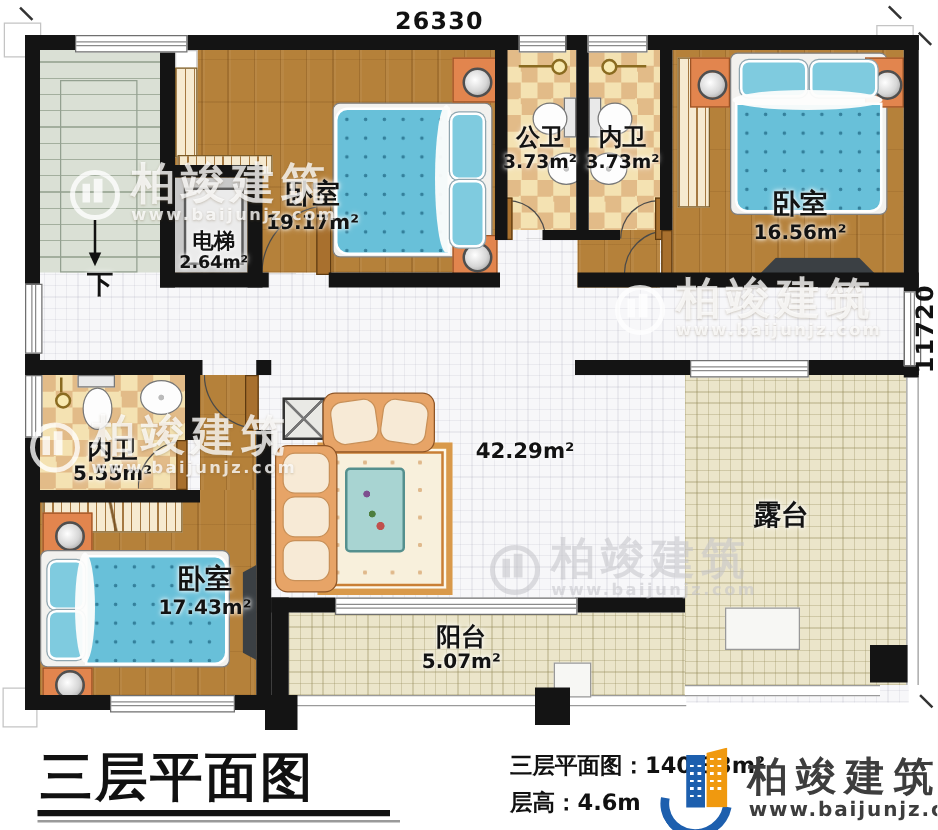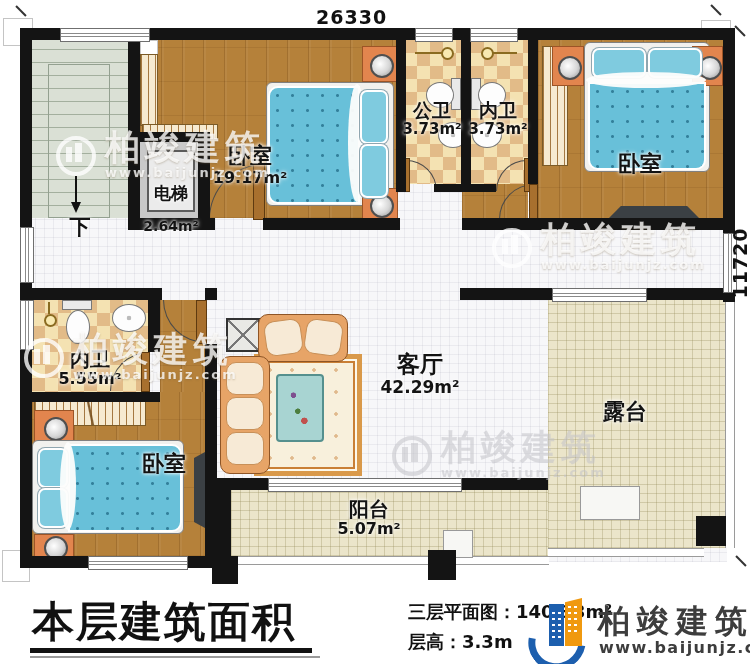--- a/index.html
+++ b/index.html
@@ -264,43 +264,44 @@
   <div class="cush" style="left:226px;top:397px;width:36px;height:31px;"></div>
   <div class="cush" style="left:226px;top:432px;width:36px;height:31px;"></div>
   <div class="ctable" style="left:276px;top:374px;width:44px;height:64px;"></div>
 
   <div class="lbl" style="left:190px;top:144px;width:120px;">
     <span class="nm" style="font-size:22px;">卧室</span>
     <span class="ar" style="font-size:16px;">19.17m²</span>
   </div>
   <div class="lbl" style="left:130px;top:184px;width:82px;">
     <span class="nm" style="font-size:17px;">电梯</span>
-    <span class="ar" style="font-size:14px;margin-top:16px;">2.64m²</span>
+    <span class="ar" style="font-size:14px;">2.64m²</span>
   </div>
   <div class="lbl" style="left:398px;top:100px;width:68px;">
     <span class="nm" style="font-size:19px;">公卫</span>
     <span class="ar" style="font-size:15px;">3.73m²</span>
   </div>
   <div class="lbl" style="left:465px;top:100px;width:66px;">
     <span class="nm" style="font-size:19px;">内卫</span>
     <span class="ar" style="font-size:15px;">3.73m²</span>
   </div>
   <div class="lbl" style="left:575px;top:152px;width:130px;">
     <span class="nm" style="font-size:22px;">卧室</span>
+    <span class="ar" style="font-size:16px;">16.56m²</span>
   </div>
   <div class="lbl" style="left:66px;top:216px;width:28px;font-size:21px;">下</div>
   <div class="lbl" style="left:38px;top:348px;width:104px;">
     <span class="nm" style="font-size:20px;">内卫</span>
     <span class="ar" style="font-size:16px;">5.55m²</span>
   </div>
   <div class="lbl" style="left:108px;top:452px;width:112px;">
     <span class="nm" style="font-size:22px;">卧室</span>
+    <span class="ar" style="font-size:16px;">17.43m²</span>
   </div>
   <div class="lbl" style="left:360px;top:352px;width:120px;">
-    <span class="nm" style="font-size:23px;">客厅</span>
     <span class="ar" style="font-size:17px;">42.29m²</span>
   </div>
   <div class="lbl" style="left:588px;top:400px;width:74px;font-size:22px;font-family:Liberation Serif, serif;">露台</div>
   <div class="lbl" style="left:312px;top:498px;width:114px;">
     <span class="nm" style="font-size:20px;">阳台</span>
     <span class="ar" style="font-size:16px;">5.07m²</span>
   </div>
 
   <div class="wm light" style="left:56px;top:130px;">
     <div class="wmico"></div>
@@ -324,28 +325,28 @@
     </div>
   </div>
   <div class="wm gray" style="left:392px;top:430px;">
     <div class="wmico"></div>
     <div class="wmtx">
       <div class="t1">柏竣建筑</div>
       <div class="t2">www.baijunjz.com</div>
     </div>
   </div>
 
-  <div class="tb-title">本层建筑面积</div>
+  <div class="tb-title">三层平面图</div>
   <div class="tb-rule1"></div>
   <div class="tb-rule2"></div>
   <div class="tb-line" style="top:600px;">
     <span>三层平面图：</span><span>140.33m²</span>
   </div>
   <div class="tb-line" style="top:630px;">
-    <span>层高：</span><span>3.3m</span>
+    <span>层高：</span><span>4.6m</span>
   </div>
 
   <div class="logo-sw"></div>
   <div class="logo-b" style="left:549px;top:604px;width:15px;height:42px;background-color:#1d5fae;"></div>
   <div class="logo-b" style="left:565px;top:598px;width:17px;height:48px;background-color:#f0990f;clip-path:polygon(0 9%,100% 0,100% 100%,0 100%);"></div>
   <div class="logo-name">柏竣建筑</div>
   <div class="logo-url">www.baijunjz.com</div>
 
 </div>
 

